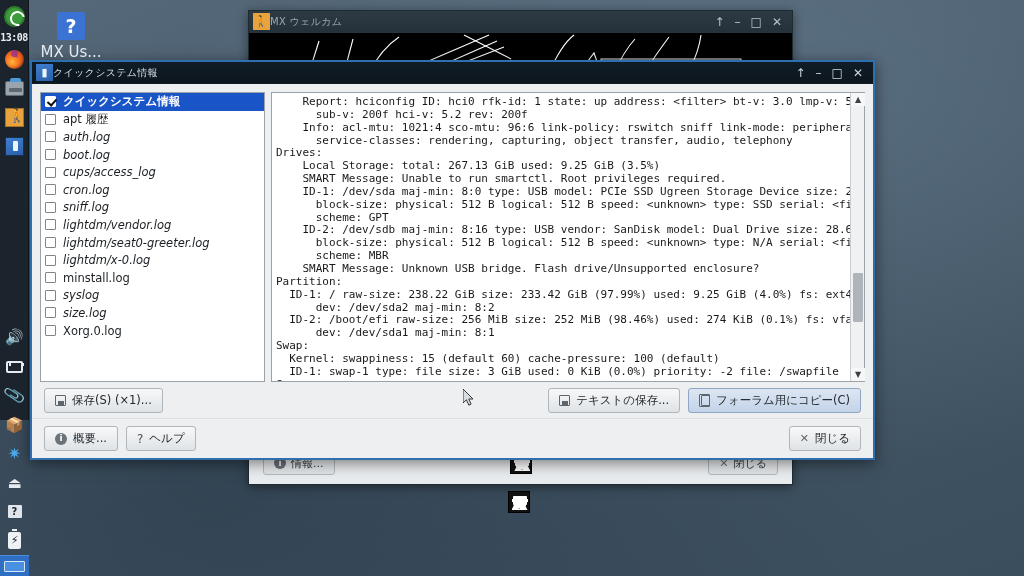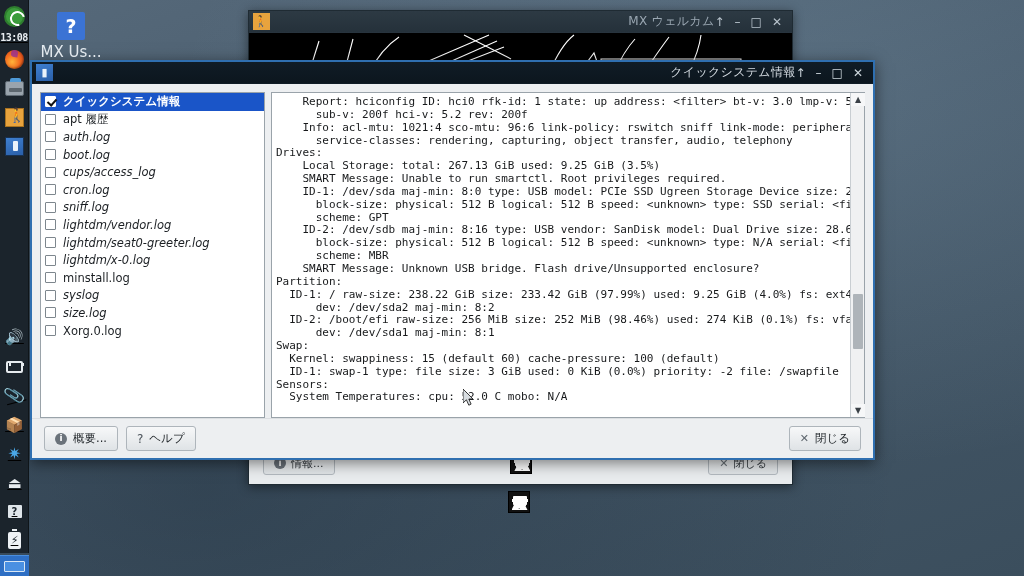--- a/index.html
+++ b/index.html
@@ -16,25 +16,24 @@
   .desktop-bg {
     position: absolute; inset: 0;
     background:
       radial-gradient(ellipse at 78% 18%, rgba(150,180,200,0.22), rgba(0,0,0,0) 55%),
       radial-gradient(ellipse at 20% 85%, rgba(20,35,48,0.35), rgba(0,0,0,0) 60%),
       linear-gradient(160deg, #56697a 0%, #46596a 45%, #3b4e5d 100%);
   }
 
   
   .panel {
-    position: absolute; left: 0; top: 0; width: 29px; height: 553px;
+    position: absolute; left: 0; top: 0; width: 29px; height: 420px;
     background: #1b242c;
     border-right: 1px solid #0f1519;
     z-index: 40;
-    text-decoration: underline;
   }
   .panel-ico {
     width: 29px; height: 29px;
     display: flex; align-items: center; justify-content: center;
     position: relative;
   }
   .panel-clock {
     color: #e8edf1; font-size: 10px; font-weight: bold;
     font-family: "DejaVu Sans Mono", "Liberation Mono", monospace;
     text-align: center; height: 14px; line-height: 14px;
@@ -155,21 +154,21 @@
   .titlebar.inactive { background: linear-gradient(180deg, #2d3a44 0%, #25313a 100%); }
   .titlebar.active { background: linear-gradient(180deg, #101c26 0%, #0c161e 100%); }
   .tb-icon {
     width: 17px; height: 17px; margin-left: 2px; flex: 0 0 auto;
     display:flex; align-items:center; justify-content:center;
     font-size: 11px;
   }
   .tb-icon.mxw { background:#e8a33d; color:#2b1b06; }
   .tb-icon.qsi { background: linear-gradient(160deg,#3e7fd0,#2a5fa8); color:#eaf2fa; }
   .tb-title {
-    flex: 1 1 auto; text-align: right; font-size: 12px; color: #9aa7b2;
+    flex: 1 1 auto; text-align: left; font-size: 10px; color: #9aa7b2;
     letter-spacing: .3px; white-space: nowrap; overflow: hidden;
   }
   .titlebar.active .tb-title { color: #d6dde3; }
   .tb-btns { display:flex; gap:10px; align-items:center; padding-right:8px; flex:0 0 auto; }
   .tb-btn { color:#b9c4cd; font-size:12px; line-height:1; cursor:default; }
   .titlebar.active .tb-btn { color:#cfd8de; }
 
   .welcome-banner {
     height: 40px; background: #000; position: relative; overflow: hidden;
     flex: 0 0 auto;
@@ -532,20 +531,35 @@
 Sensors:
   System Temperatures: cpu: 52.0 C mobo: N/A</div>
       <div class="vscroll">
         <div class="arrow up">▲</div>
         <div class="thumb" id="scroll-thumb" style="top: calc(58% + 13px); height: 17%;"></div>
         <div class="arrow dn">▼</div>
       </div>
     </div>
   </div>
 
+  <div class="qsi-toolbar">
+    <div class="btn">
+      <span class="ico-save"></span>
+      <span>保存(S) (×1)...</span>
+    </div>
+    <div class="spacer"></div>
+    <div class="btn">
+      <span class="ico-save"></span>
+      <span>テキストの保存...</span>
+    </div>
+    <div class="btn accent">
+      <span class="ico-copy"></span>
+      <span>フォーラム用にコピー(C)</span>
+    </div>
+  </div>
 
   <div class="qsi-bottom">
     <div class="btn">
       <span class="ico-info">i</span>
       <span>概要...</span>
     </div>
     <div class="btn">
       <span class="ico-qm">?</span>
       <span>ヘルプ</span>
     </div>

